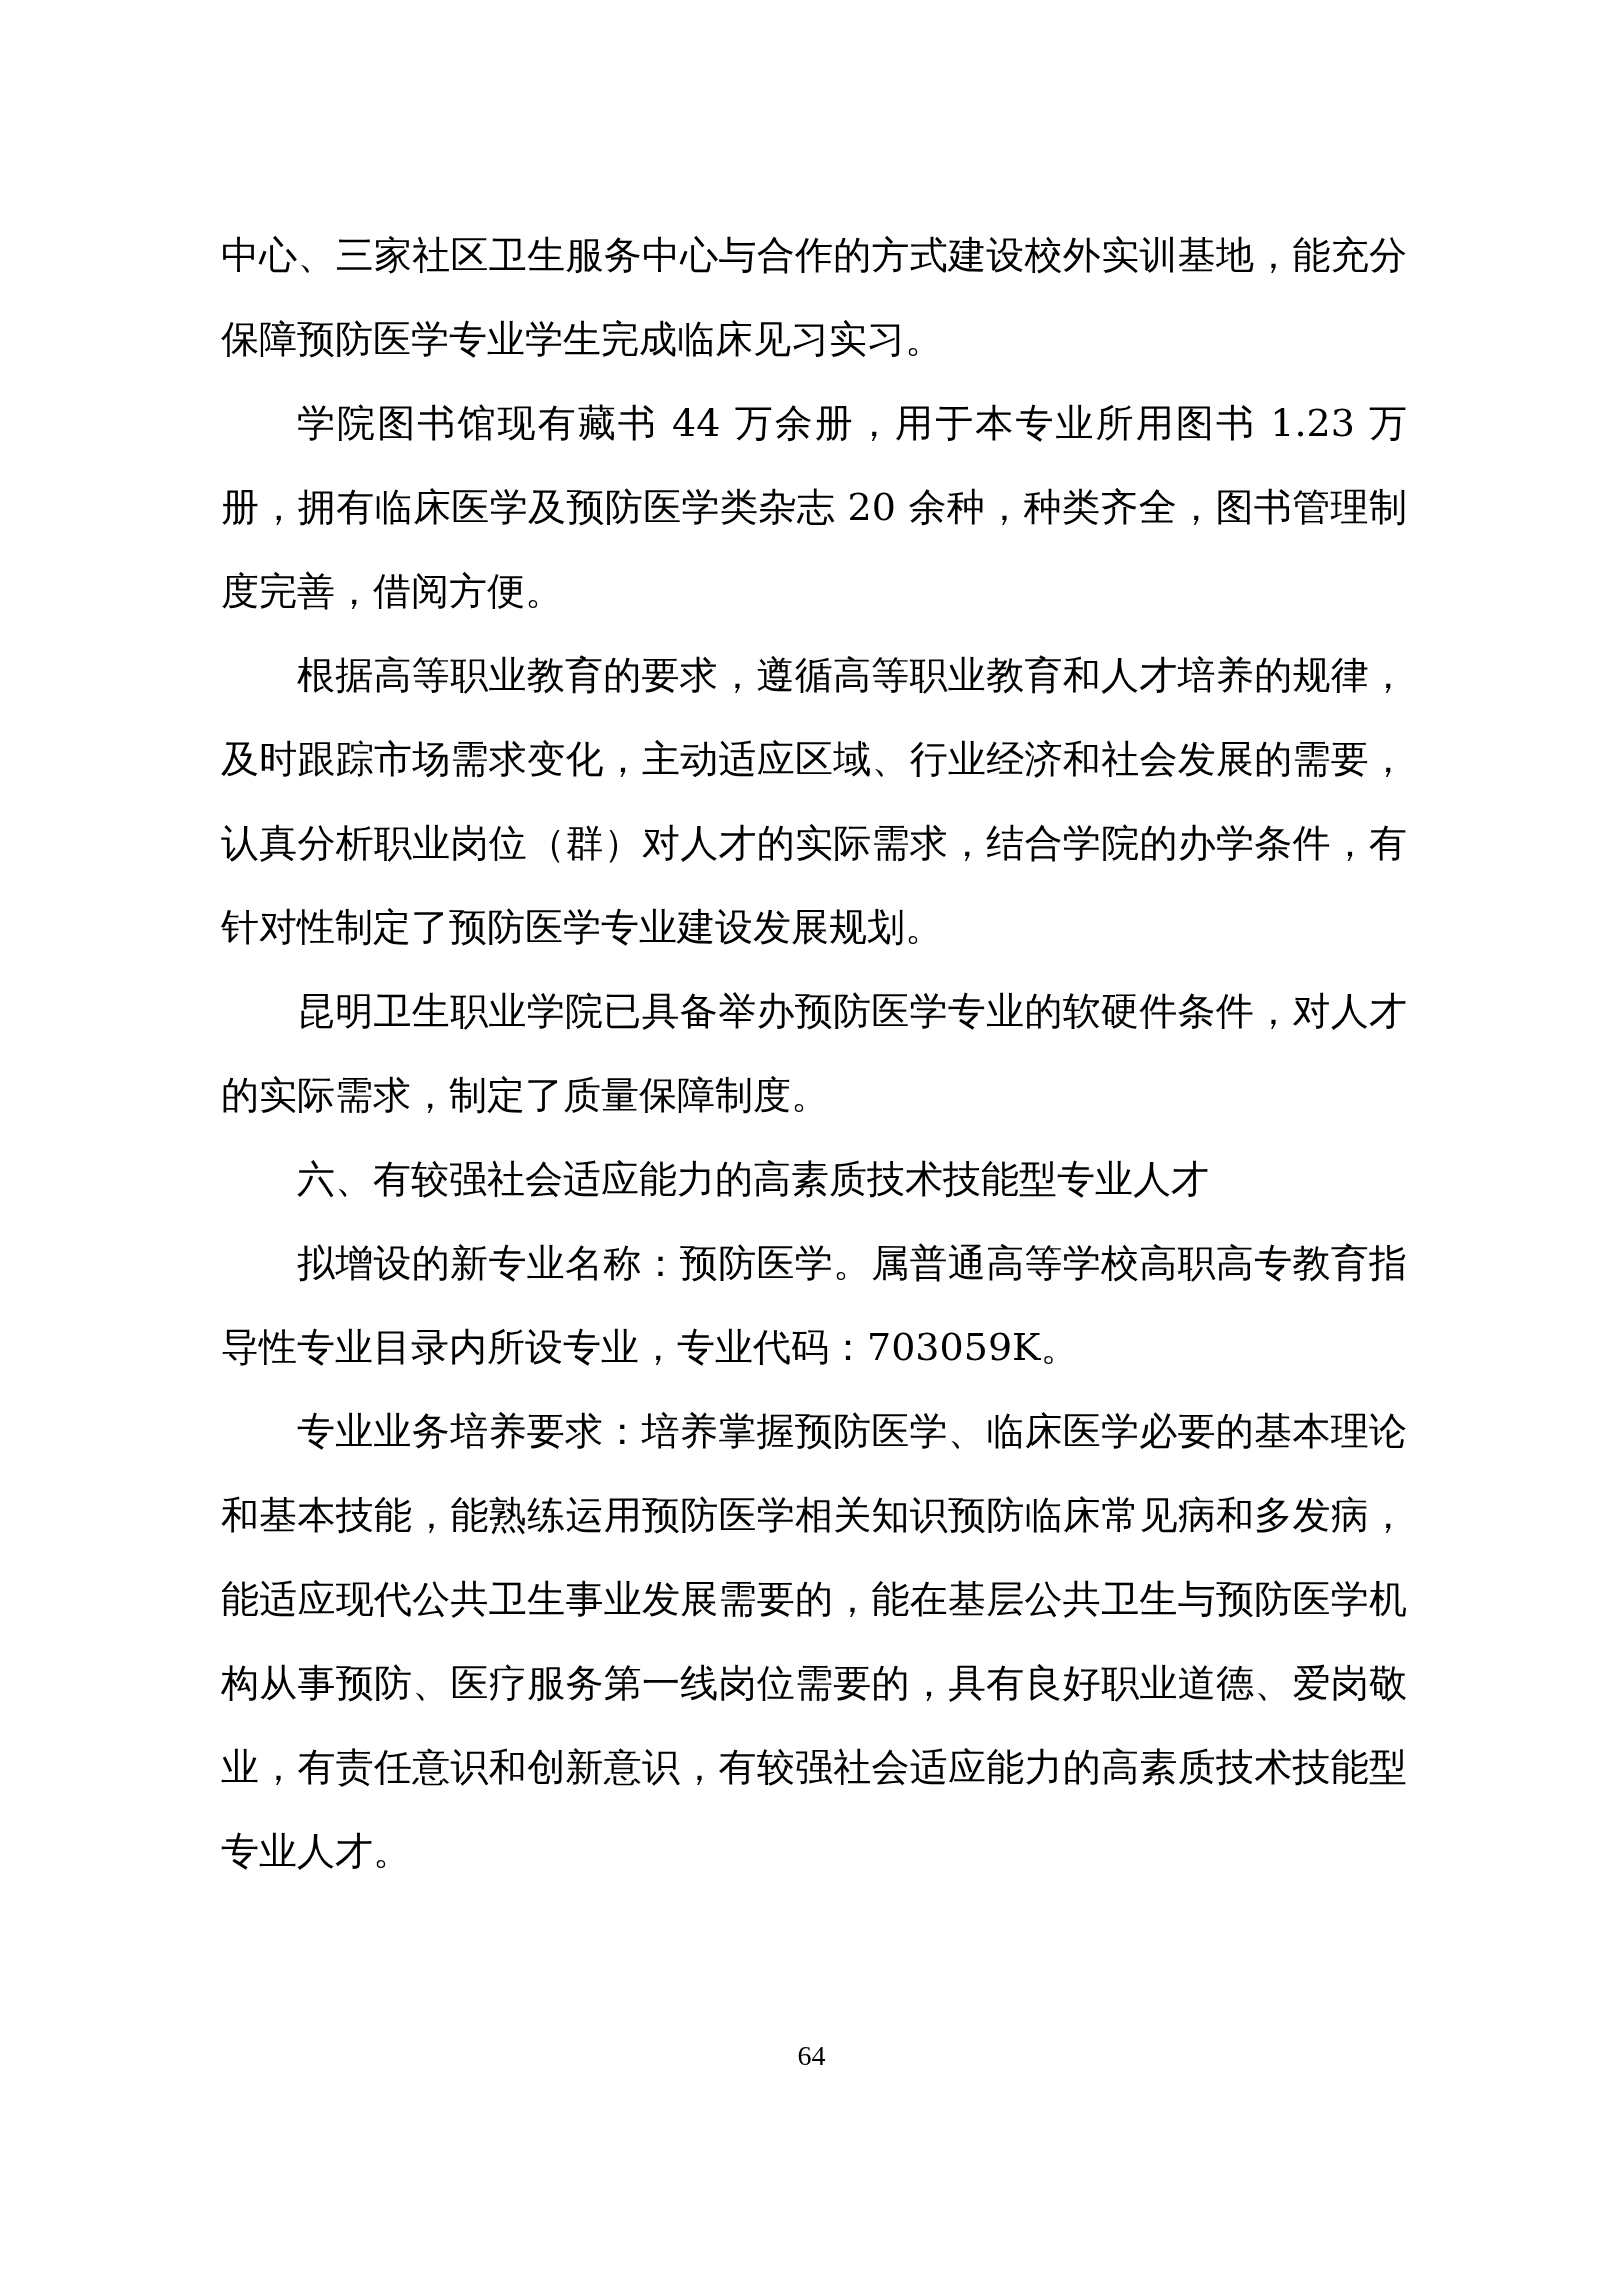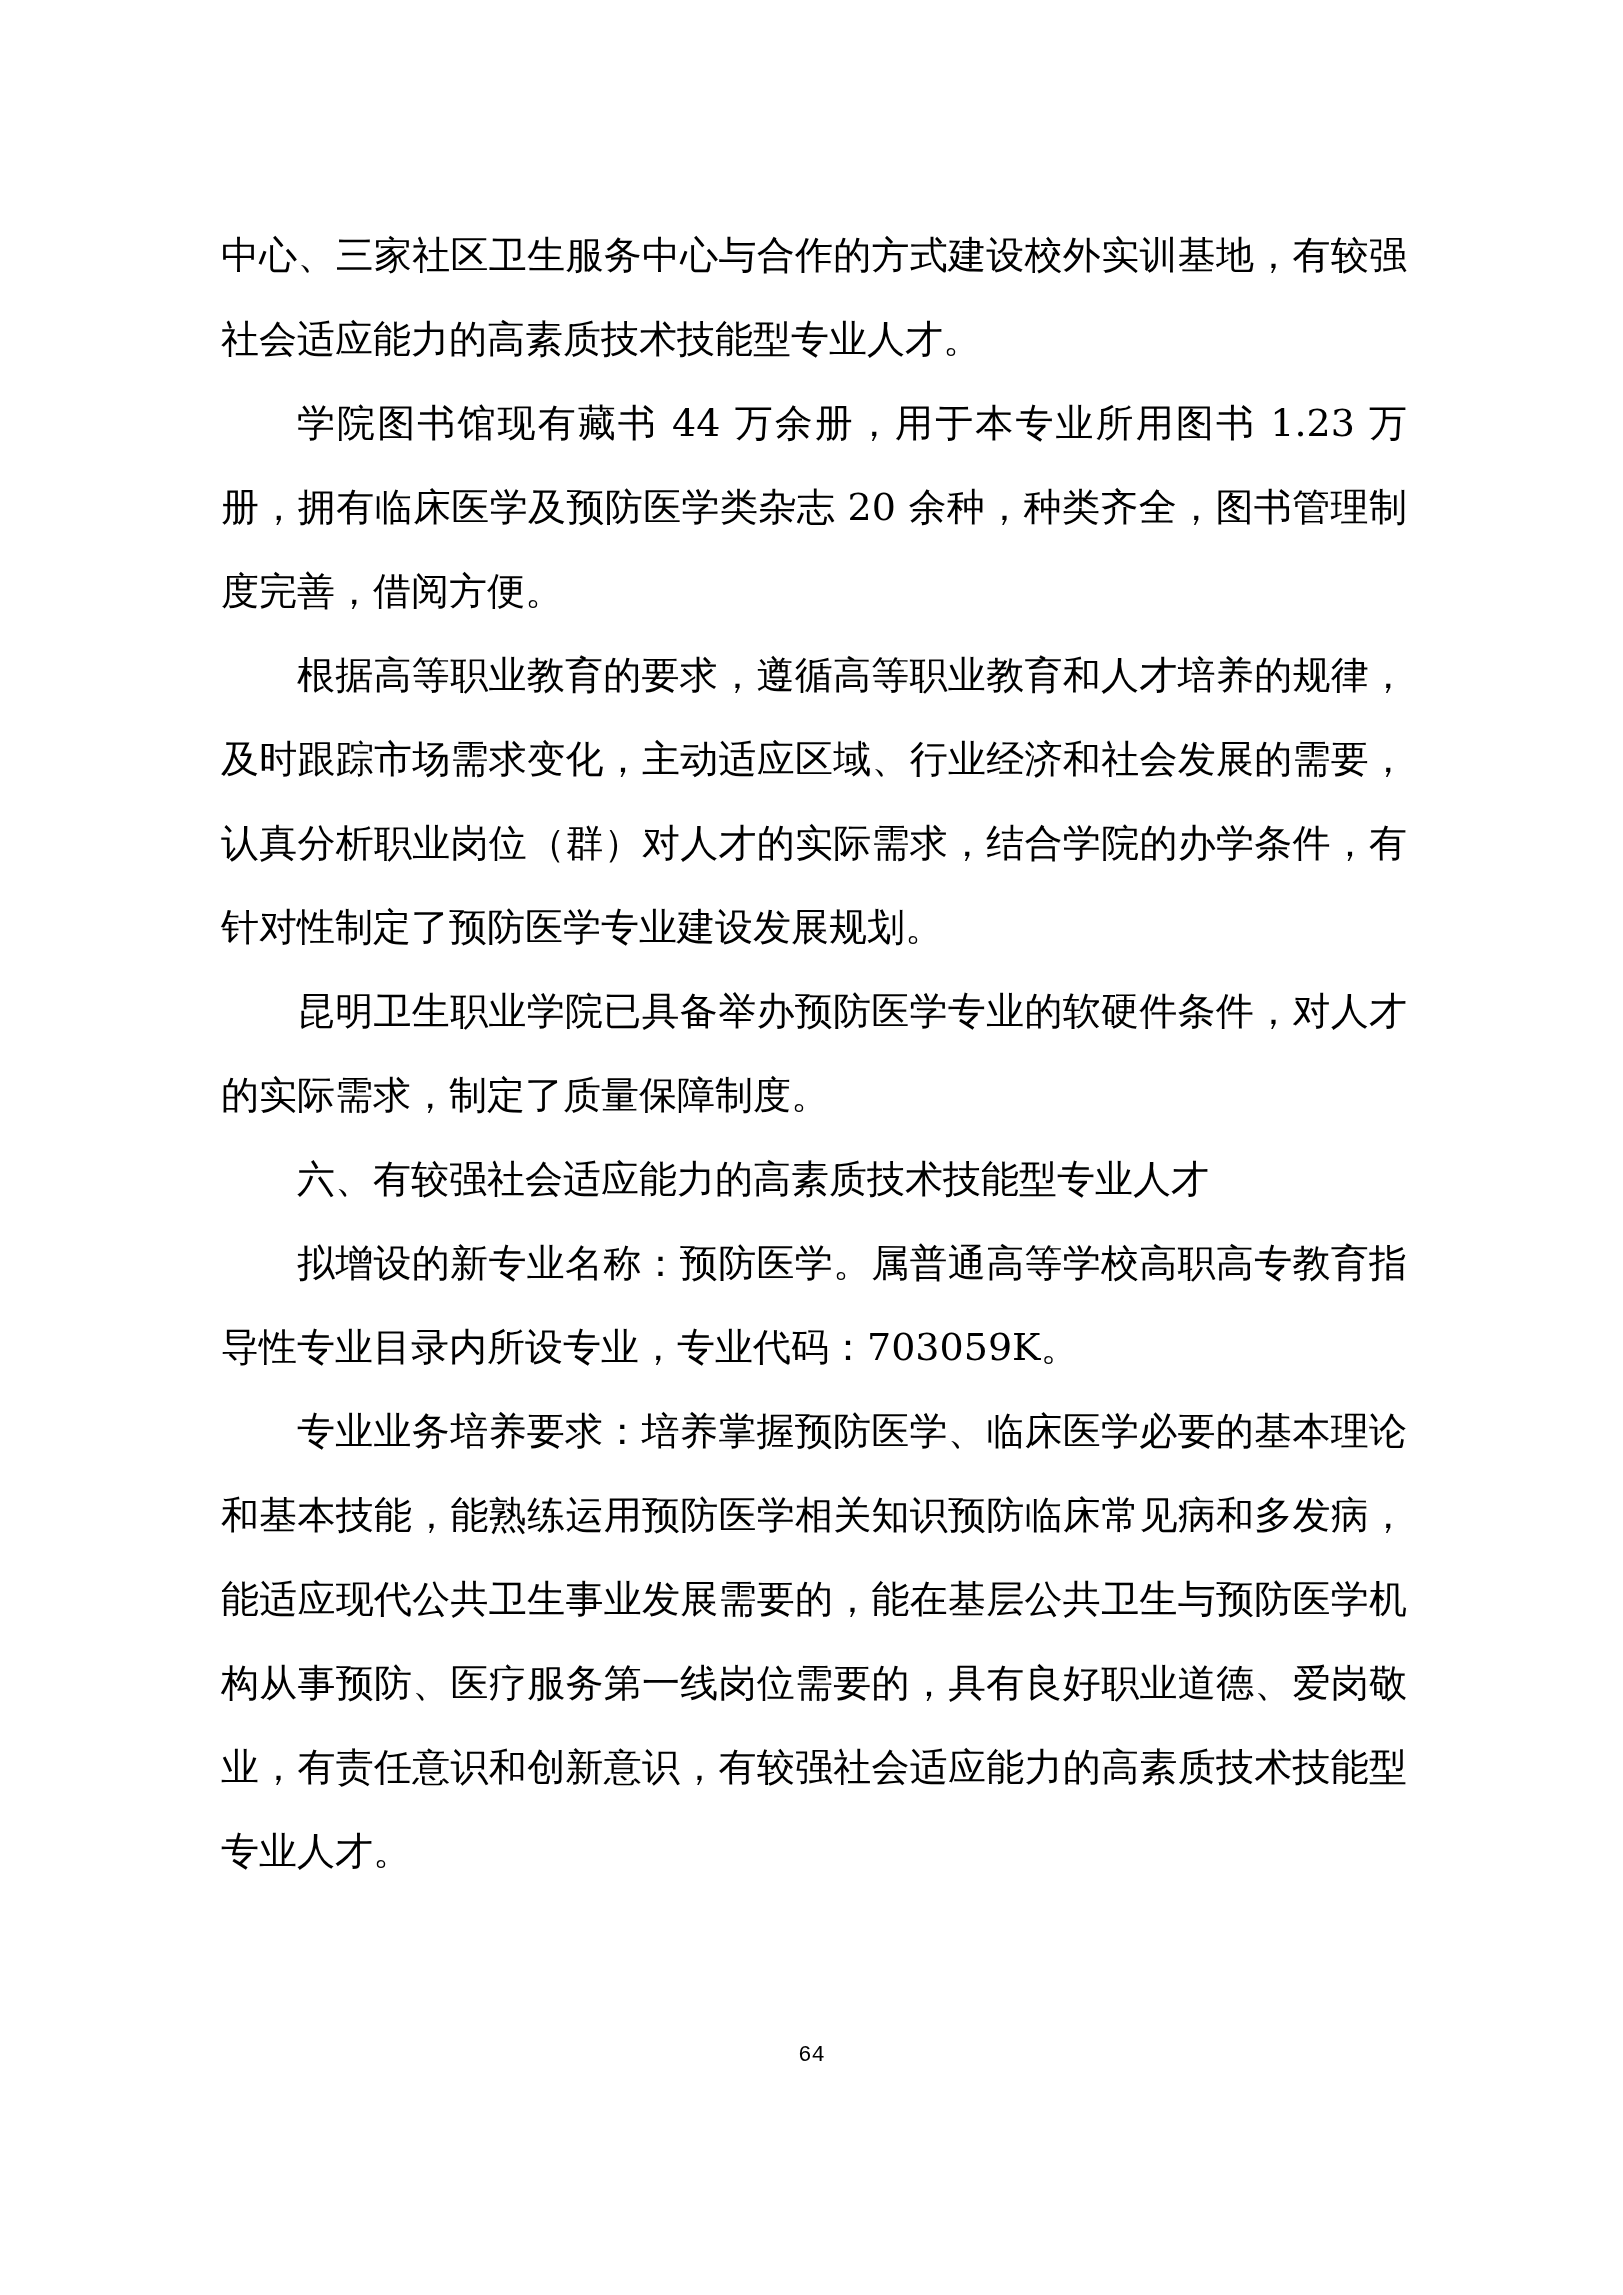--- a/index.html
+++ b/index.html
@@ -43,31 +43,31 @@
   .bold {
     font-weight: normal;
   }
   .footer {
     position: absolute;
     left: 0;
     right: 0;
     top: 2040px;
     text-align: center;
     color: #000000;
-    font-family: Liberation Mono, monospace;
-    font-size: 22px;
+    font-family: Liberation Serif, serif;
+    font-size: 28px;
     line-height: 31px;
   }
 </style>
 </head>
 <body>
 
 <div class="page">
   <div class="content">
-    <p class="body">中心、三家社区卫生服务中心与合作的方式建设校外实训基地，有较强社会适应能力的高素质技术技能型专业人才。</p>
+    <p class="body">中心、三家社区卫生服务中心与合作的方式建设校外实训基地，能充分保障预防医学专业学生完成临床见习实习。</p>
     <p class="body indent">学院图书馆现有藏书 44 万余册，用于本专业所用图书 1.23 万册，拥有临床医学及预防医学类杂志 20 余种，种类齐全，图书管理制度完善，借阅方便。</p>
     <p class="body indent">根据高等职业教育的要求，遵循高等职业教育和人才培养的规律，及时跟踪市场需求变化，主动适应区域、行业经济和社会发展的需要，认真分析职业岗位（群）对人才的实际需求，结合学院的办学条件，有针对性制定了预防医学专业建设发展规划。</p>
     <p class="body indent">昆明卫生职业学院已具备举办预防医学专业的软硬件条件，对人才的实际需求，制定了质量保障制度。</p>
     <h2 class="heading indent">六、有较强社会适应能力的高素质技术技能型专业人才</h2>
     <p class="body indent">拟增设的新专业名称：预防医学。属普通高等学校高职高专教育指导性专业目录内所设专业，专业代码：703059K。</p>
     <p class="body indent"><span class="bold">专业业务培养要求：</span><span>培养掌握预防医学、临床医学必要的基本理论和基本技能，能熟练运用预防医学相关知识预防临床常见病和多发病，能适应现代公共卫生事业发展需要的，能在基层公共卫生与预防医学机构从事预防、医疗服务第一线岗位需要的，具有良好职业道德、爱岗敬业，有责任意识和创新意识，有较强社会适应能力的高素质技术技能型专业人才。</span></p>
   </div>
   <div class="footer">64</div>
 </div>
 

